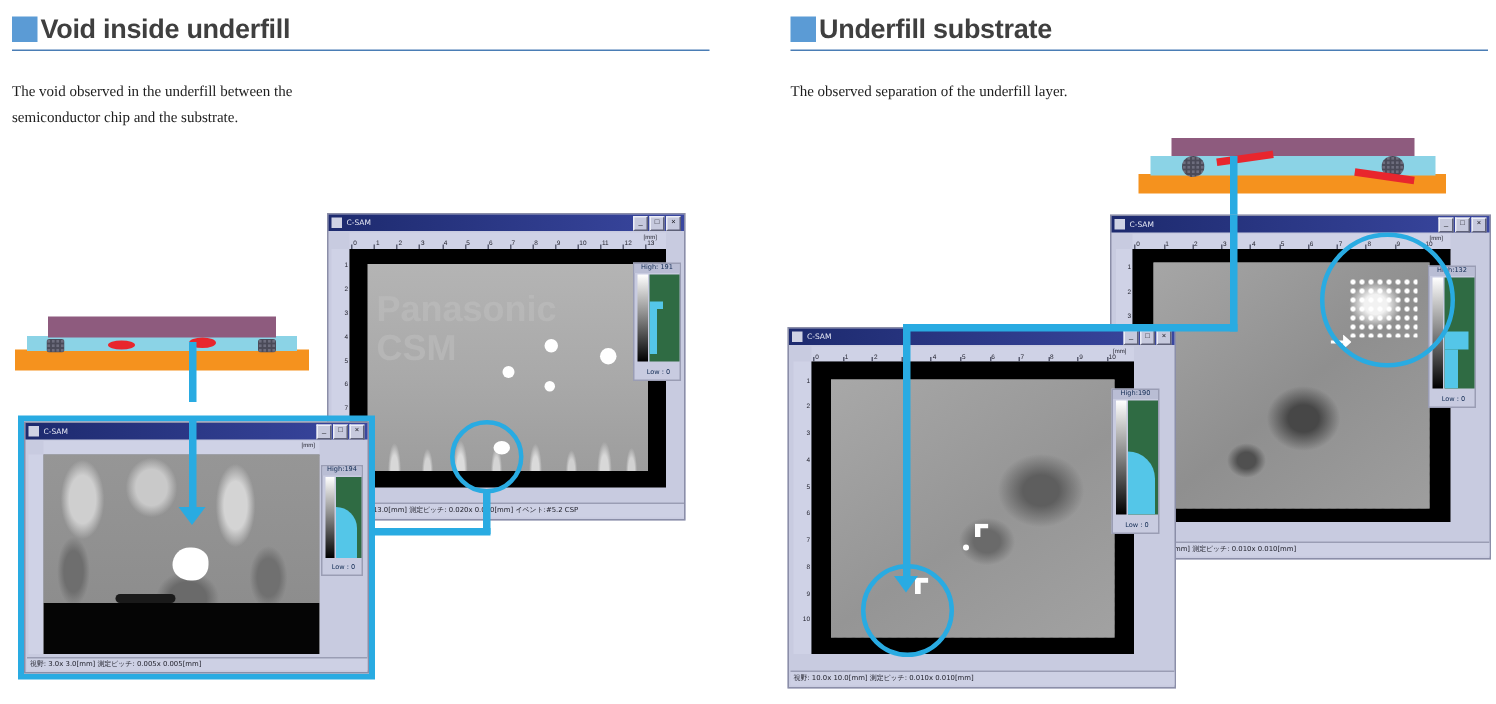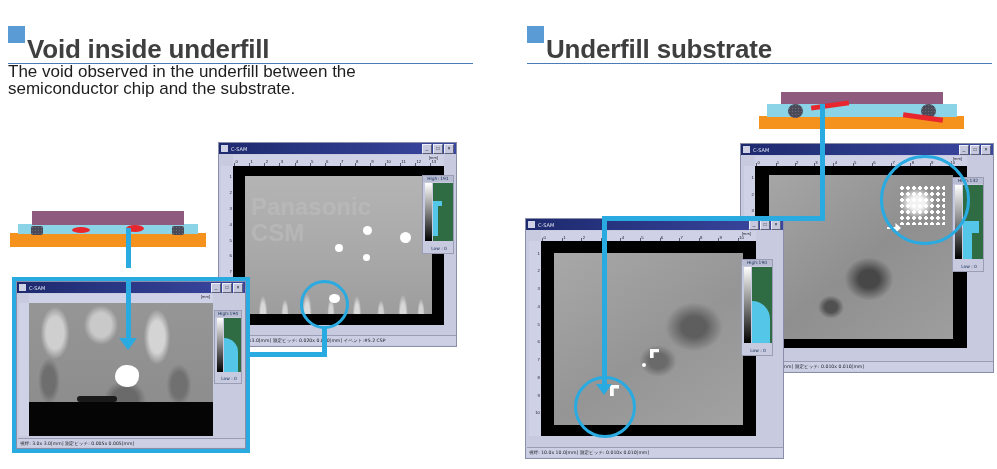--- a/index.html
+++ b/index.html
@@ -11,23 +11,23 @@
     position:relative;
   }
   .panel{position:absolute;top:0;height:469px;}
   #panel-left{left:0;width:499px;}
   #panel-right{left:499px;width:498px;}
 
   
   .head-wrap{position:absolute;left:8px;top:9px;width:465px;}
   .head-row{display:flex;align-items:center;gap:2px;}
   .head-sq{width:17px;height:17px;background:#5b9bd5;flex:0 0 auto;}
-  .head-title{font-size:26px;color:#3f3f3f;font-weight:bold;letter-spacing:-0.2px;line-height:21px;margin-top:30px;}
+  .head-title{font-size:18px;color:#3f3f3f;font-weight:bold;letter-spacing:-0.2px;line-height:21px;}
   .head-rule{margin-top:3px;border-bottom:1.6px solid #4a7db5;width:100%;}
-  .head-desc{margin-top:0;font-size:17px;color:#1d1d1d;line-height:16.5px;}
+  .head-desc{margin-top:20px;font-size:10px;color:#1d1d1d;line-height:16.5px;font-family:Liberation Serif, serif;}
 
   
   .xsec{position:absolute;}
   .xs-sub{position:absolute;background:#f5921e;}
   .xs-uf{position:absolute;background:#8bd3e6;}
   .xs-chip{position:absolute;background:#8e5b7e;}
   .xs-bump{position:absolute;border-radius:50%;background:#4a4a58;
      background-image:radial-gradient(circle,#6d6d7d 1px,transparent 1px);
      background-size:3px 3px;}
   .xs-void{position:absolute;background:#e8262d;border-radius:50%;}
@@ -245,20 +245,21 @@
 </div>
 
 <div class="panel" id="panel-right">
 
   <div class="head-wrap" style="left:28px;">
     <div class="head-row">
       <div class="head-sq"></div>
       <div class="head-title">Underfill substrate</div>
     </div>
     <div class="head-rule"></div>
+    <div class="head-desc">The observed separation of the underfill layer.</div>
   </div>
 
   <div class="xsec" style="left:248px;top:88px;width:227px;height:50px;">
     <div class="xs-sub" style="left:12px;top:28px;width:205px;height:13px;"></div>
     <div class="xs-uf" style="left:20px;top:16px;width:190px;height:13px;"></div>
     <div class="xs-chip" style="left:34px;top:4px;width:162px;height:12px;"></div>
     <div class="xs-bump" style="left:41px;top:16px;width:15px;height:14px;"></div>
     <div class="xs-bump" style="left:174px;top:16px;width:15px;height:14px;"></div>
     <div class="xs-crack" style="left:64px;top:15px;width:38px;height:5px;transform:rotate(-8deg);"></div>
     <div class="xs-crack" style="left:156px;top:27px;width:40px;height:5px;transform:rotate(8deg);"></div>

